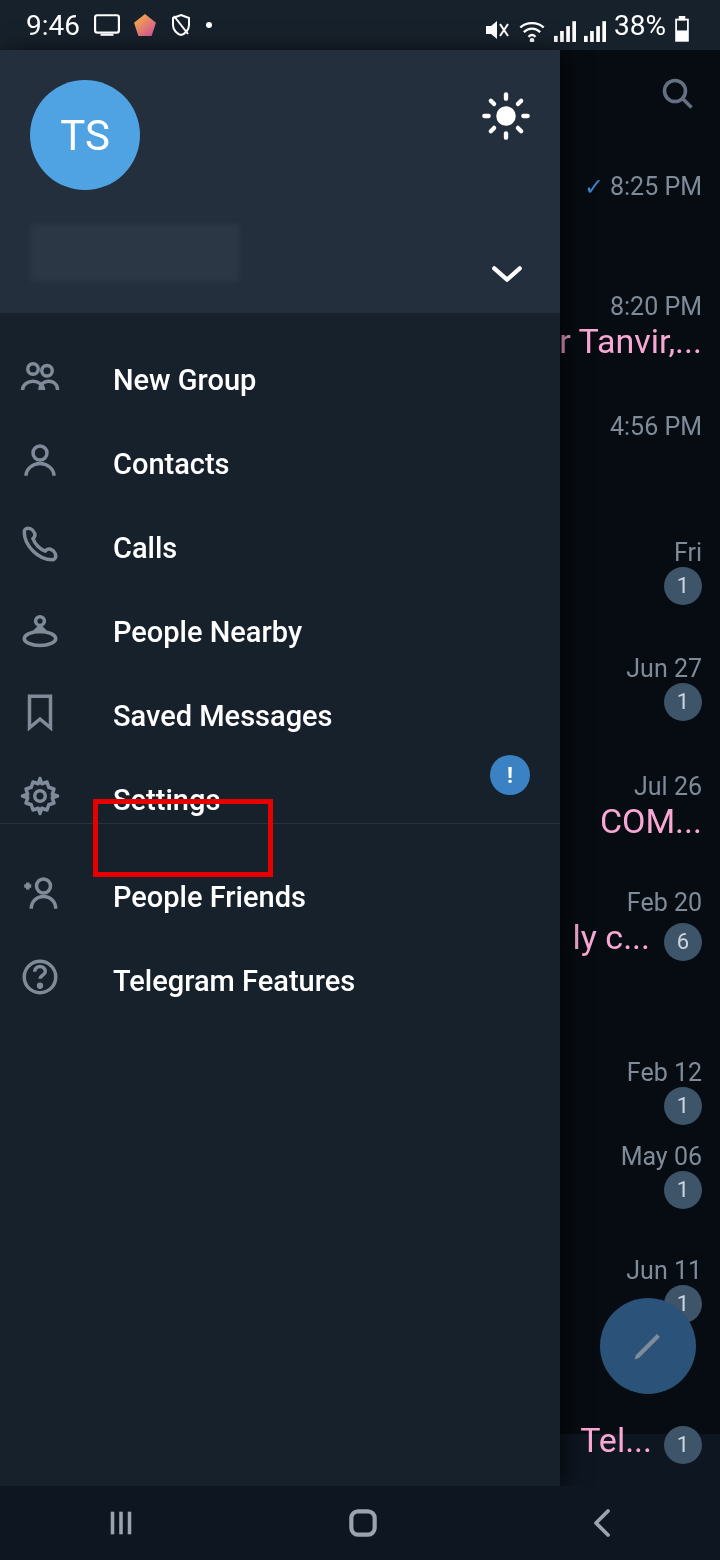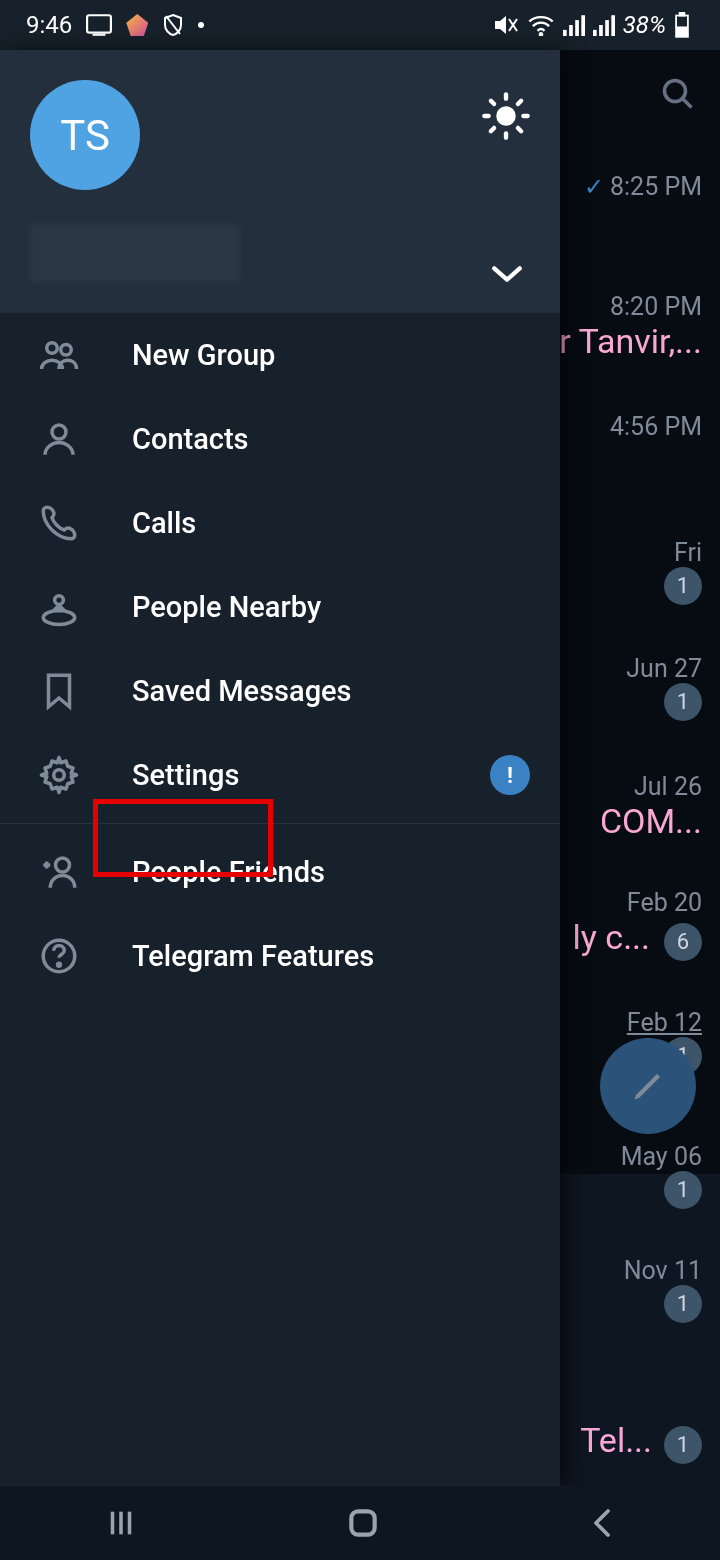--- a/index.html
+++ b/index.html
@@ -10,25 +10,25 @@
       color: #ffffff;
       position: relative;
     }
     .status-bar {
       height: 50px;
       display: flex;
       align-items: center;
       justify-content: space-between;
       padding: 0 30px 0 26px;
       background: #17212b;
-      font-size: 24px;
+      font-size: 28px;
       color: #fff;
     }
     .status-left { display: flex; align-items: center; gap: 14px; }
-    .status-right { display: flex; align-items: center; gap: 8px; font-style: italic; }
+    .status-right { display: flex; align-items: flex-end; gap: 8px; }
     .clock { font-weight: 400; }
     .drawer {
       position: absolute;
       top: 50px;
       left: 0;
       width: 560px;
       height: 1436px;
       background: #17212b;
       box-shadow: 6px 0 20px rgba(0,0,0,0.6);
       display: flex;
@@ -72,23 +72,23 @@
       filter: blur(2px);
       border-radius: 4px;
     }
     .menu {
       border-top: 1px solid rgba(255,255,255,0.06);
       flex: 1;
       overflow: hidden;
     }
     .menu-item {
       display: flex;
-      align-items: center;
+      align-items: flex-end;
       height: 84px;
-      padding-left: 38px;
+      padding-left: 19px;
       position: relative;
     }
     .menu-icon-col {
       width: 94px;
       display: flex;
       align-items: center;
     }
     .menu-icon { width: 42px; height: 42px; color: #7f8b99; }
     .menu-label { font-size: 29px; font-weight: 500; color: #ffffff; }
     .divider { height: 1px; background: rgba(255,255,255,0.08); margin: 6px 0; }
@@ -111,21 +111,21 @@
     .highlight-box {
       position: absolute;
       border: 5px solid #e60000;
       pointer-events: none;
     }
     .behind {
       position: absolute;
       top: 50px;
       left: 560px;
       right: 0;
-      height: 1124px;
+      height: 1384px;
       background: rgba(0,0,0,0.45);
     }
     .behind .search-btn {
       position: absolute;
       top: 26px;
       right: 24px;
       color: #657082;
     }
     .chat-row {
       width: 160px;
@@ -269,30 +269,30 @@
   </div>
   <div class="chat-row" style="top:722px;">
     <span class="chat-time">Jul 26</span><br>
     <span class="preview">COM...</span>
   </div>
   <div class="chat-row" style="top:838px;">
     <span class="chat-time">Feb 20</span><br>
     <span class="preview" style="margin-right:8px;">ly c...</span>
     <span class="badge-round">6</span>
   </div>
-  <div class="chat-row" style="top:958px;text-decoration:underline;">
+  <div class="chat-row" style="top:1008px;">
     <span class="chat-time">Feb 12</span><br>
     <span class="badge-round">1</span>
   </div>
   <div class="chat-row" style="top:1092px;">
     <span class="chat-time">May 06</span><br>
     <span class="badge-round">1</span>
   </div>
   <div class="chat-row" style="top:1206px;">
-    <span class="chat-time">Nov 11</span><br>
+    <span class="chat-time">Jun 11</span><br>
     <span class="badge-round">1</span>
   </div>
   <div class="chat-row" style="top:1370px;">
     <span class="preview" style="margin-right:6px;">Tel...</span>
     <span class="badge-round">1</span>
   </div>
 
   <div class="fab">
     <span>
       <svg width="36" height="36" viewBox="0 0 24 24" fill="currentColor">

